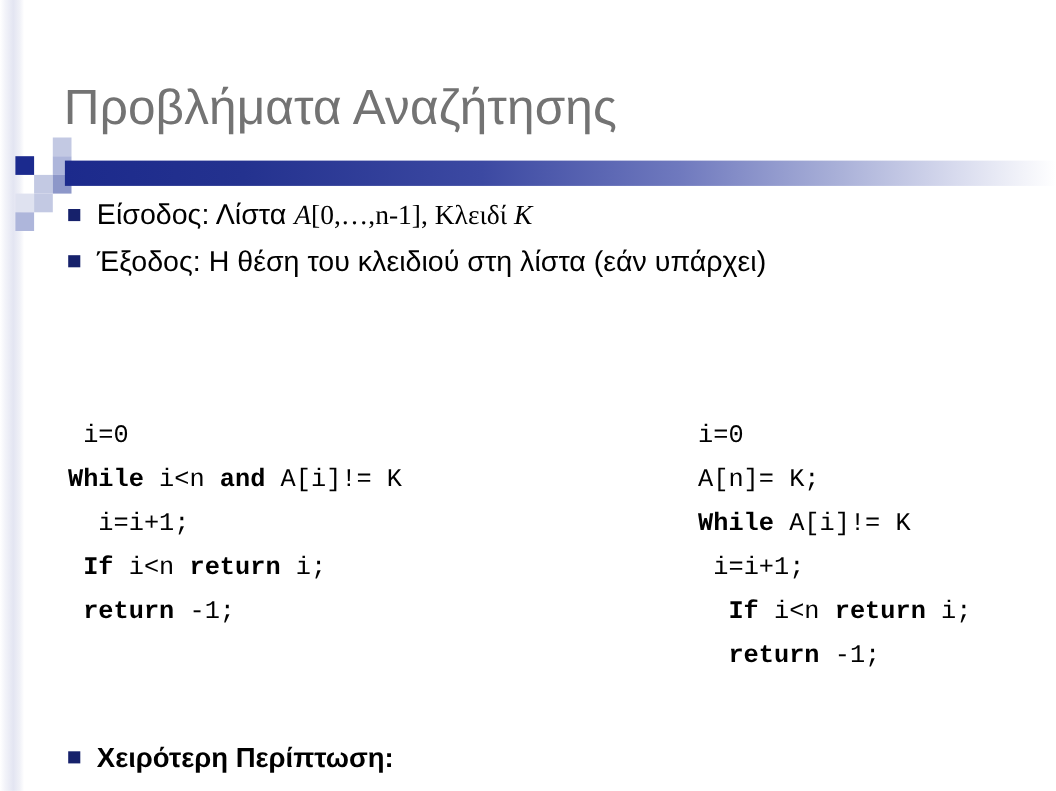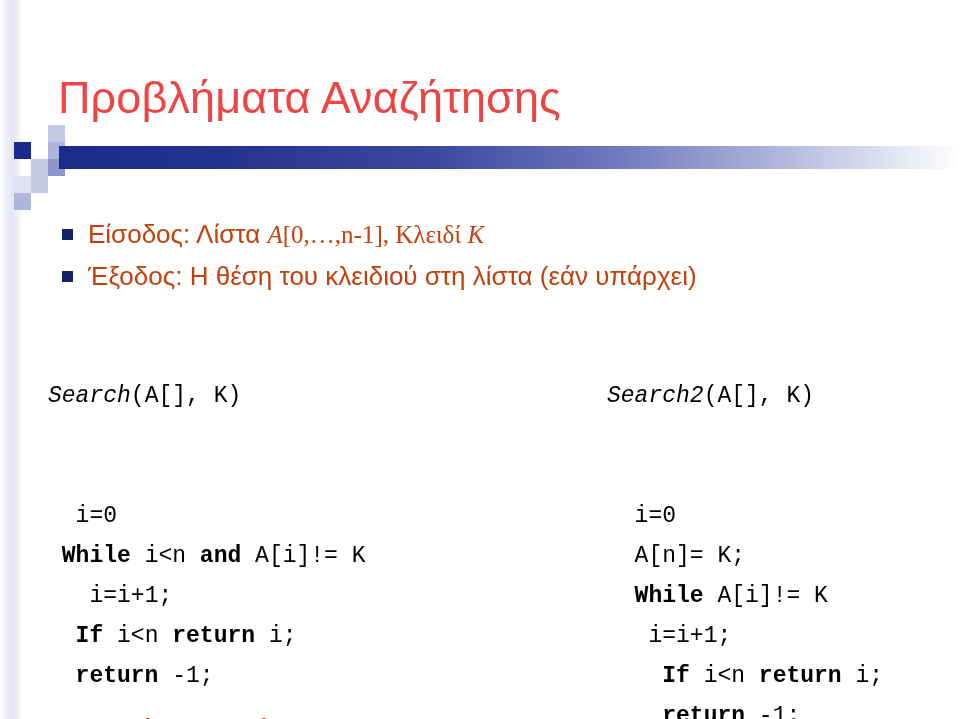--- a/index.html
+++ b/index.html
@@ -31,21 +31,21 @@
         #ffffff 100%);
   }
 
   
   .slide-title {
     position: absolute;
     left: 58px;
     top: 40px;
     font-size: 45px;
     line-height: 56px;
-    color: #ef4444;
+    color: #737373;
     font-weight: normal;
     letter-spacing: 0.1px;
     white-space: nowrap;
   }
 
   
   .divider-bar {
     position: absolute;
     left: 59px;
     top: 146px;
@@ -77,22 +77,21 @@
     height: 11px;
     background: #16216b;
     flex: 0 0 auto;
     margin-right: 15px;
     position: relative;
     top: -3px;
   }
   .bullet-text {
     font-size: 26px;
     line-height: 30px;
-    color: #c2410c;
-    margin-top: 39px;
+    color: #000000;
   }
   .var-italic {
     font-family: "Liberation Serif", serif;
     font-style: italic;
     font-size: 25px;
   }
   .ser {
     font-family: "Liberation Serif", serif;
     font-size: 25px;
   }
@@ -143,25 +142,23 @@
     <span class="bullet-mark"></span>
     <span class="bullet-text"><span>Είσοδος: Λίστα </span><span class="var-italic">A</span><span class="ser">[0,…,n-1], Κλειδί </span><span class="var-italic">K</span></span>
   </div>
 
   <div class="bullet-row" style="left:62px; top:222px;justify-content:center;">
     <span class="bullet-mark"></span>
     <span class="bullet-text">Έξοδος: Η θέση του κλειδιού στη λίστα (εάν υπάρχει)</span>
   </div>
 
   <div class="code-block" style="left:48px; top:296px;" id="code-left-host">
-    <div class="code-line"><span class="fn-name">Search</span><span>(A[], K)</span></div>
   <div class="code-line">  <span>i=0</span></div><div class="code-line"> <span class="kw">While </span><span>i&lt;n </span><span class="kw">and </span><span>A[i]!= K</span></div><div class="code-line">   <span>i=i+1;</span></div><div class="code-line">  <span class="kw">If </span><span>i&lt;n </span><span class="kw">return </span><span>i;</span></div><div class="code-line">  <span class="kw">return </span><span>-1;</span></div></div>
 
   <div class="code-block" style="left:607px; top:296px;" id="code-right-host">
-    <div class="code-line"><span class="fn-name">Search2</span><span>(A[], K)</span></div>
   <div class="code-line">  <span>i=0</span></div><div class="code-line">  <span>A[n]= K;</span></div><div class="code-line">  <span class="kw">While </span><span>A[i]!= K</span></div><div class="code-line">   <span>i=i+1;</span></div><div class="code-line">    <span class="kw">If </span><span>i&lt;n </span><span class="kw">return </span><span>i;</span></div><div class="code-line">    <span class="kw">return </span><span>-1;</span></div></div>
 
 
   <div class="bullet-row bullet-bold" style="left:62px; top:674px;">
     <span class="bullet-mark"></span>
     <span class="bullet-text">Χειρότερη Περίπτωση:</span>
   </div>
 
 </div>
 

